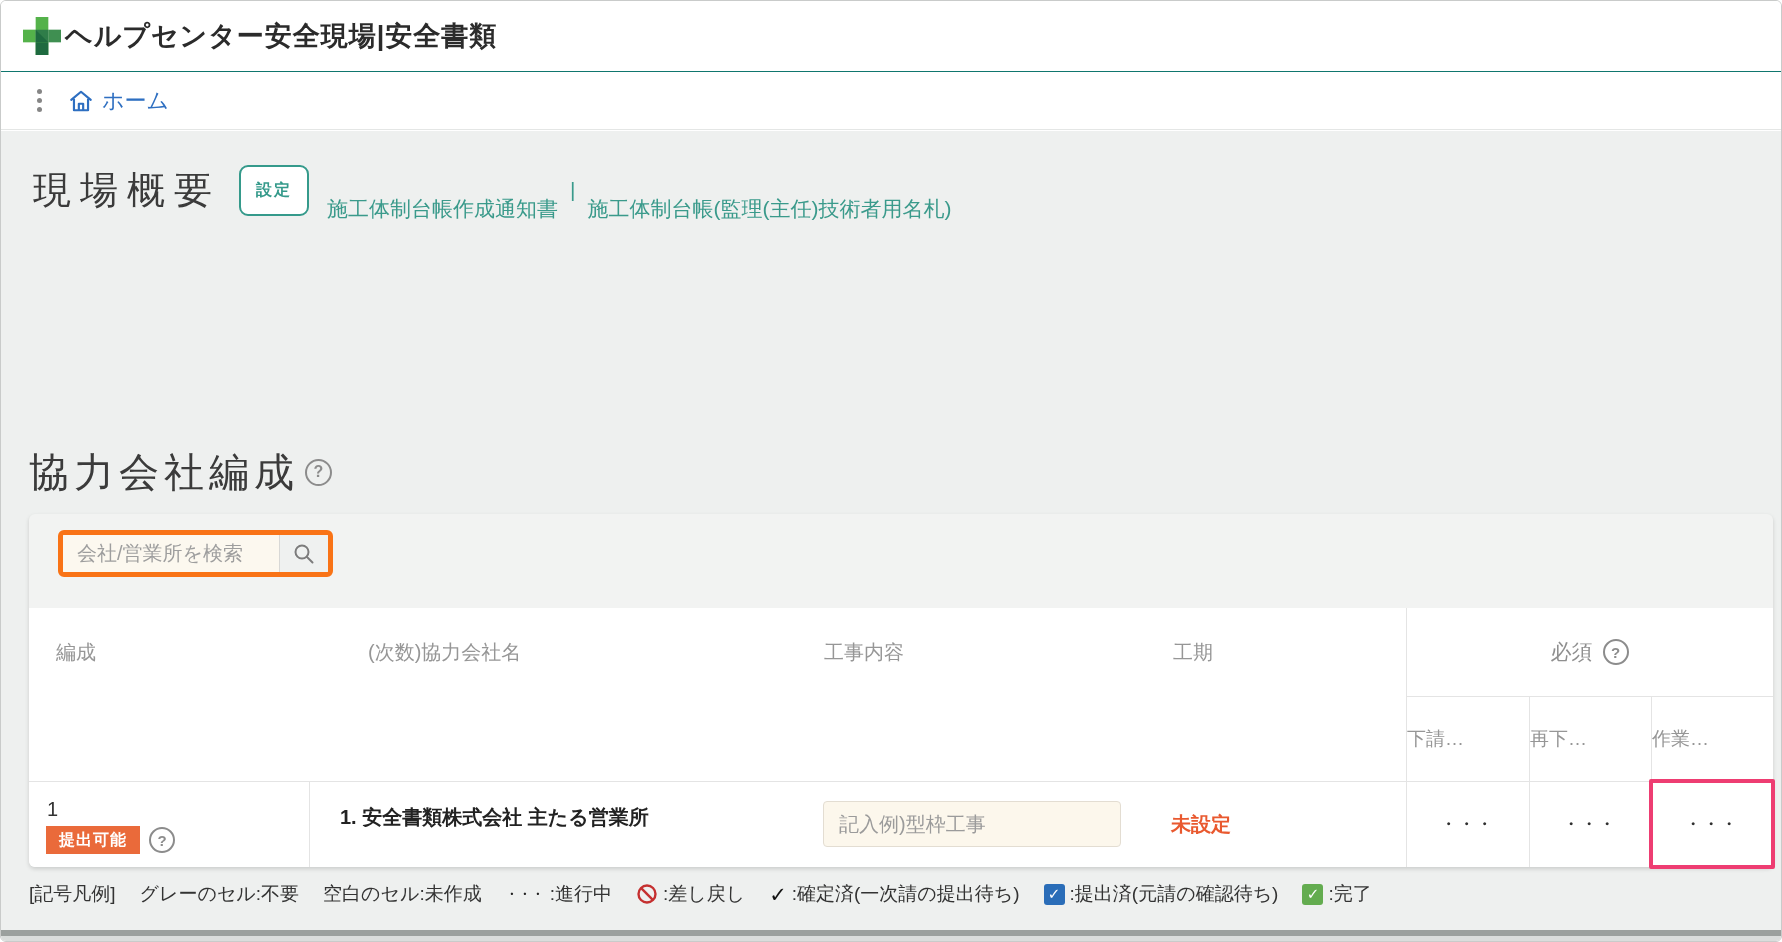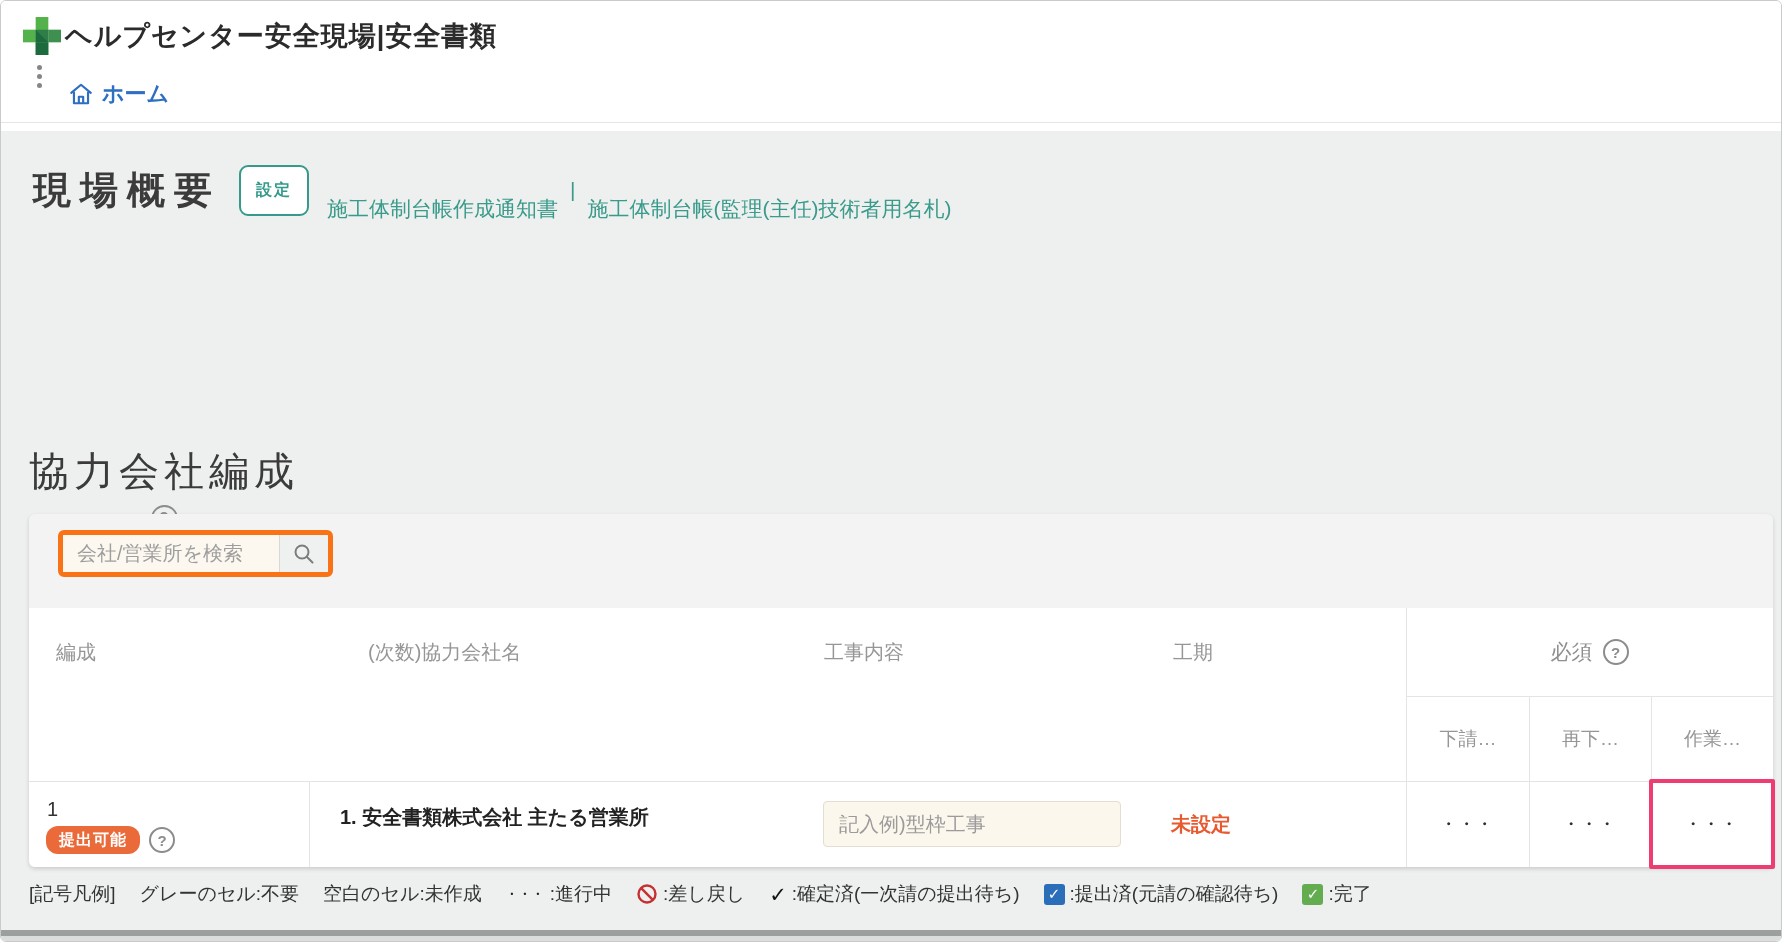--- a/index.html
+++ b/index.html
@@ -7,43 +7,43 @@
   body { font-family:"Liberation Sans","DejaVu Sans",sans-serif; }
   .window{ position:relative; width:1782px; height:942px; background:#ffffff;
            border:1px solid #c9cbca; border-radius:6px; overflow:hidden; }
 
   
   .topbar{ position:absolute; top:0; left:0; width:100%; height:71px; background:#fff;
            border-bottom:1px solid #0f766e; display:flex; align-items:center; padding-left:22px; }
   .logo{ width:38px; height:38px; flex:0 0 auto; }
   .apptitle{ font-size:27px; font-weight:700; color:#2b2b2b; margin-left:4px; letter-spacing:1px; }
 
-  .navbar{ position:absolute; top:64px; left:0; width:100%; height:58px; background:#fff;
-           border-bottom:1px solid #e4e6e5; display:flex; padding-left:36px;font-weight:bold; }
+  .navbar{ position:absolute; top:71px; left:0; width:100%; height:58px; background:#fff;
+           border-bottom:1px solid #e4e6e5; display:flex; align-items:center; padding-left:36px; }
   .kebab{ display:flex; flex-direction:column; gap:4px; margin-right:26px; cursor:pointer; }
   .kebab i{ width:5px; height:5px; border-radius:50%; background:#868686; }
   .homelink{ display:flex; align-items:center; gap:8px; color:#2e6fc1; font-size:22px; cursor:pointer; }
 
   
   .content{ position:absolute; top:130px; left:0; width:100%; height:799px; background:#eef0ef; }
 
   .sec1-head{ position:absolute; left:32px; top:33px; height:52px; display:flex; align-items:center; gap:18px; }
-  .h-big{ font-size:38px; font-weight:700; color:#3b3b3b; letter-spacing:9px; white-space:nowrap; }
+  .h-big{ font-size:38px; font-weight:400; color:#3b3b3b; letter-spacing:9px; white-space:nowrap; }
   .btn-settings{ height:51px; padding:0 15px; background:#fff; border:2px solid #359a8b; border-radius:9px;
                  color:#359a8b; font-size:16px; font-weight:700; letter-spacing:2px; cursor:pointer; }
   .teal-links{ font-size:21px; color:#3a9a8b; display:flex; align-items:center; gap:12px; white-space:nowrap; }
   .teal-links a{ color:#3a9a8b; text-decoration:none; cursor:pointer;margin-top:37px; }
 
   .card1{ position:absolute; left:28px; top:118px; width:1744px; height:134px; background:#fff;
           border-radius:6px; box-shadow:0 2px 4px rgba(0,0,0,.14); }
   .card1 .hline{ position:absolute; left:0; top:82px; width:100%; height:1px; background:#e4e4e4; }
   .c1h{ position:absolute; top:27px; font-size:20px; color:#979797; white-space:nowrap; }
   .c1v{ position:absolute; top:95px; font-size:20px; color:#333; line-height:38px; white-space:nowrap; }
 
-  .sec2-head{ position:absolute; left:28px; top:313px; height:56px; display:flex; align-items:center; gap:6px;flex-direction:column; }
+  .sec2-head{ position:absolute; left:28px; top:313px; height:56px; display:flex; align-items:center; gap:6px; }
   .h-big2{ font-size:40px; font-weight:400; color:#3b3b3b; letter-spacing:5px; white-space:nowrap; }
   .helpc{ width:27px; height:27px; border:2px solid #8c8c8c; border-radius:50%; color:#8c8c8c;
           font-size:16px; font-weight:700; display:flex; align-items:center; justify-content:center; flex:0 0 auto; cursor:pointer; }
 
   .card2{ position:absolute; left:28px; top:383px; width:1744px; height:353px; background:#f2f3f2;
           border-radius:6px; box-shadow:0 2px 4px rgba(0,0,0,.15); }
   .searchwrap{ position:absolute; left:29px; top:16px; width:275px; height:47px; display:flex;
                border:5px solid #f97316; border-radius:6px; overflow:hidden; background:#fcf8ef; }
   .searchwrap input{ flex:1; min-width:0; border:none; outline:none; background:#fcf8ef; padding:0 14px;
                      font-size:20px; color:#333; font-family:inherit; }
@@ -54,26 +54,26 @@
   .tbl2{ position:absolute; left:0; top:94px; width:1744px; height:259px; background:#fff; border-radius:0 0 6px 6px; }
   .t2-vline-main{ position:absolute; left:1377px; top:0; width:1px; height:259px; background:#e4e4e4; }
   .t2-vline-sub1{ position:absolute; left:1500px; top:88px; width:1px; height:171px; background:#e4e4e4; }
   .t2-vline-sub2{ position:absolute; left:1622px; top:88px; width:1px; height:171px; background:#e4e4e4; }
   .t2-hline-req{ position:absolute; left:1377px; top:88px; width:367px; height:1px; background:#e4e4e4; }
   .t2-hline-row{ position:absolute; left:0; top:173px; width:1744px; height:1px; background:#e4e4e4; }
   .t2-vline-row{ position:absolute; left:280px; top:173px; width:1px; height:86px; background:#e4e4e4; }
   .t2h{ position:absolute; top:31px; font-size:20px; color:#969696; white-space:nowrap; }
   .req-head{ position:absolute; left:1377px; top:0; width:367px; height:88px; display:flex;
              align-items:center; justify-content:center; gap:10px; font-size:21px; color:#8f8f8f; }
-  .subh{ position:absolute; top:88px; height:85px; line-height:85px; text-align:center;
+  .subh{ position:absolute; top:88px; height:85px; line-height:85px; text-align:left;
          font-size:19px; color:#969696; white-space:nowrap; }
 
   .row-num{ position:absolute; left:18px; top:190px; font-size:20px; color:#333; }
   .badge{ position:absolute; left:17px; top:218px; width:94px; height:28px; background:#ea6a3a; color:#fff;
-          border-radius:12px; font-size:16px; font-weight:700; display:flex; align-items:center;
+          border-radius:0; font-size:16px; font-weight:700; display:flex; align-items:center;
           justify-content:center; letter-spacing:1px; }
   .row-help{ position:absolute; left:120px; top:219px; width:26px; height:26px; font-size:15px; }
   .companycell{ position:absolute; left:311px; top:166px; height:86px; line-height:86px;
                 font-size:20px; font-weight:700; color:#222; white-space:nowrap; cursor:default; }
   .workinput{ position:absolute; left:794px; top:193px; width:298px; height:46px; background:#fcf7ec;
               border:1px solid #e3ddd2; border-radius:4px; padding:0 15px; font-size:20px; color:#333;
               outline:none; font-family:inherit; }
   .workinput::placeholder{ color:#9b9b9b; }
   .termcell{ position:absolute; left:1142px; top:173px; height:64px; line-height:86px;
              font-size:20px; font-weight:700; color:#e9592f; cursor:pointer; }

